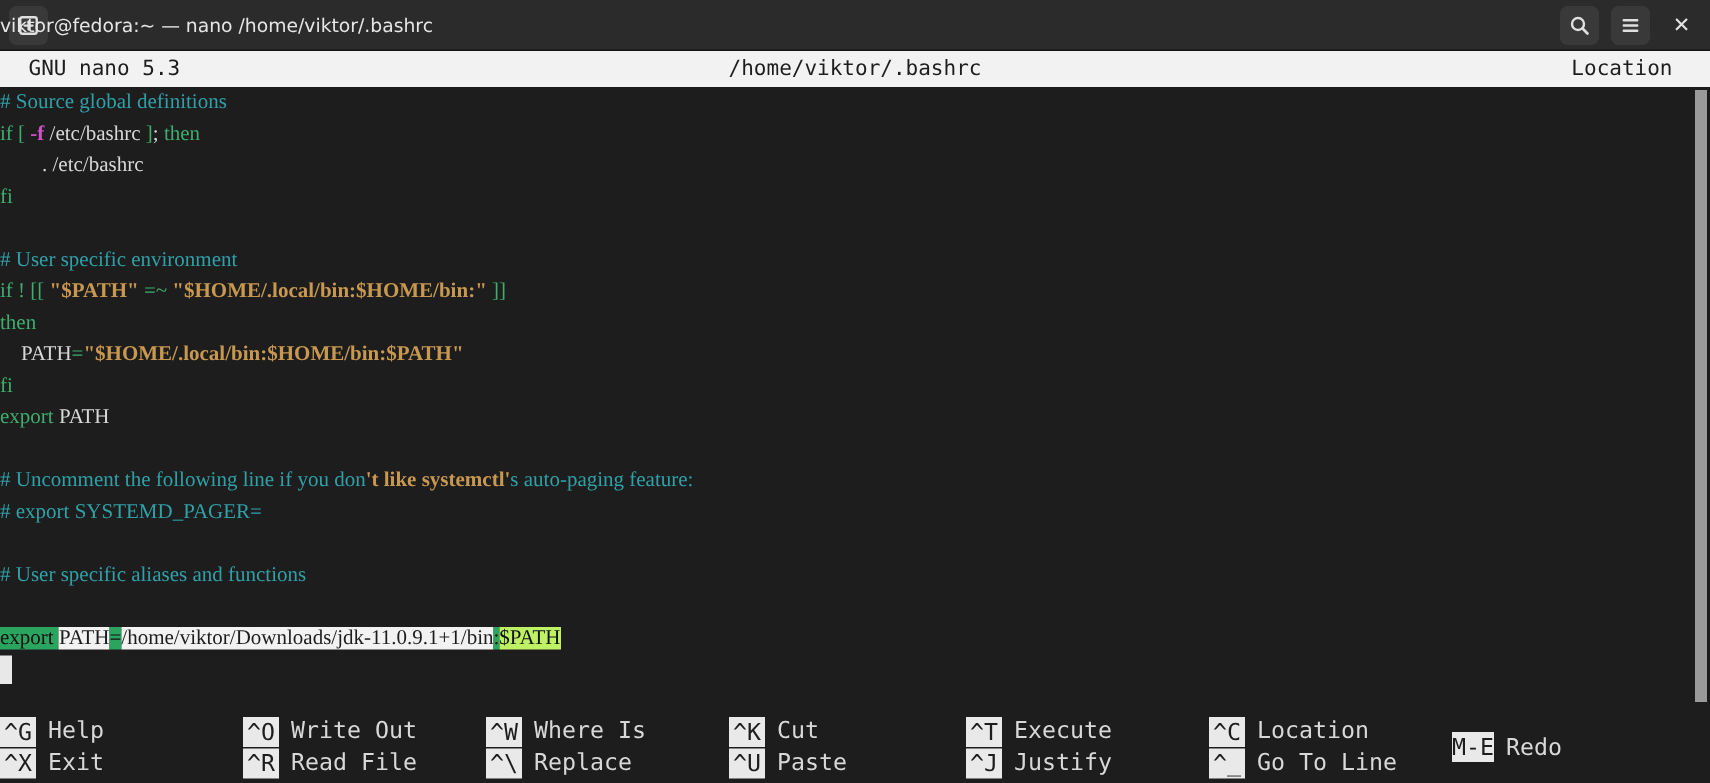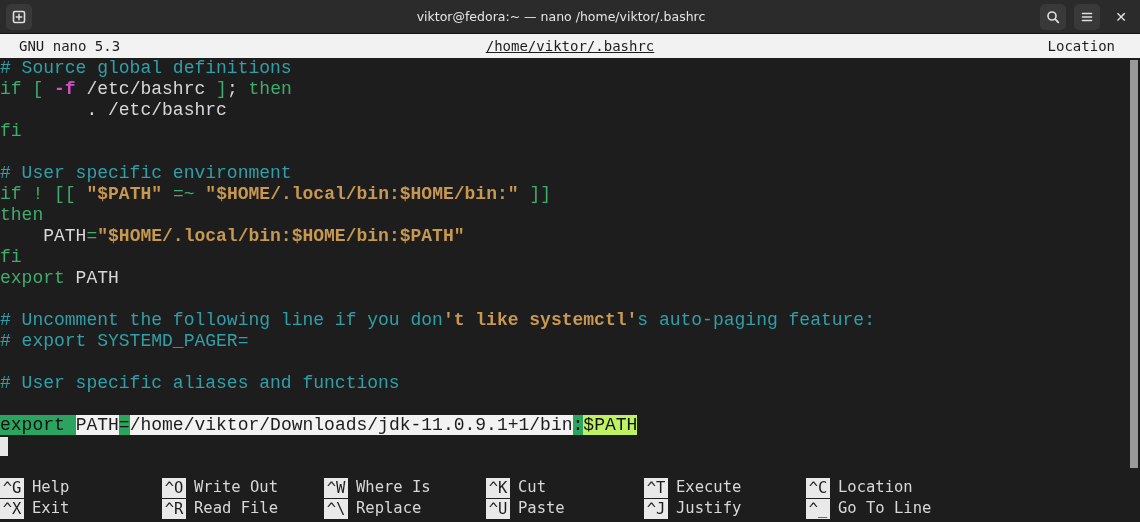--- a/index.html
+++ b/index.html
@@ -36,21 +36,21 @@
     border-radius: 5px;
     background: #393939;
     display: flex; align-items: center; justify-content: center;
     cursor: pointer;
     flex: 0 0 auto;
   }
   .tb-btn svg { display: block; }
   #titlebar-title {
     position: absolute;
     left: 0; right: 18px;
-    text-align: center;
+    text-align: left;
     font-family: "DejaVu Sans", sans-serif;
     font-size: 12.5px;
     color: #e6e6e6;
     pointer-events: none;
     white-space: nowrap;
   }
   #tb-right {
     position: absolute;
     right: 6px; top: 4px;
     display: flex;
@@ -78,38 +78,37 @@
     align-items: center;
     position: relative;
     white-space: pre;
     letter-spacing: 0px;
   }
   #nano-version { padding-left: 19px; }
   #nano-filename {
     position: absolute;
     left: 0; right: 0;
     text-align: center;
-    text-decoration: underline;
   }
   #nano-modified {
     position: absolute;
     right: 25px;
   }
 
   
   #editor {
     flex: 1 1 auto;
     position: relative;
     background: #1d1d1d;
     overflow: hidden;
     padding-top: 0px;
   }
   #code {
-    font-family: Liberation Mono, monospace;
-    font-size: 18px;
+    font-family: Liberation Serif, serif;
+    font-size: 14px;
     line-height: 21px;
     white-space: pre;
     color: #d8d8d8;
     padding-left: 0px;
   }
   .ln { height: 21px; white-space: pre; }
 
   .cmt  { color: #30a0a8; }
   .kw   { color: #3ead6d; }
   .opt  { color: #d050c8; font-weight: bold; }
@@ -252,16 +251,17 @@
       </div>
       <div class="help-col" style="width: 162px;">
         <div class="help-row"><span class="help-key">^T</span><span class="help-label">Execute</span></div>
         <div class="help-row"><span class="help-key">^J</span><span class="help-label">Justify</span></div>
       </div>
       <div class="help-col" style="width: 162px;">
         <div class="help-row"><span class="help-key">^C</span><span class="help-label">Location</span></div>
         <div class="help-row"><span class="help-key">^_</span><span class="help-label">Go To Line</span></div>
       </div>
       <div class="help-col" style="width: 160px;">
+        <div class="help-row"><span class="help-key">M-E</span><span class="help-label">Redo</span></div>
       </div>
     </div>
 
 </div>
 
 </body></html>

